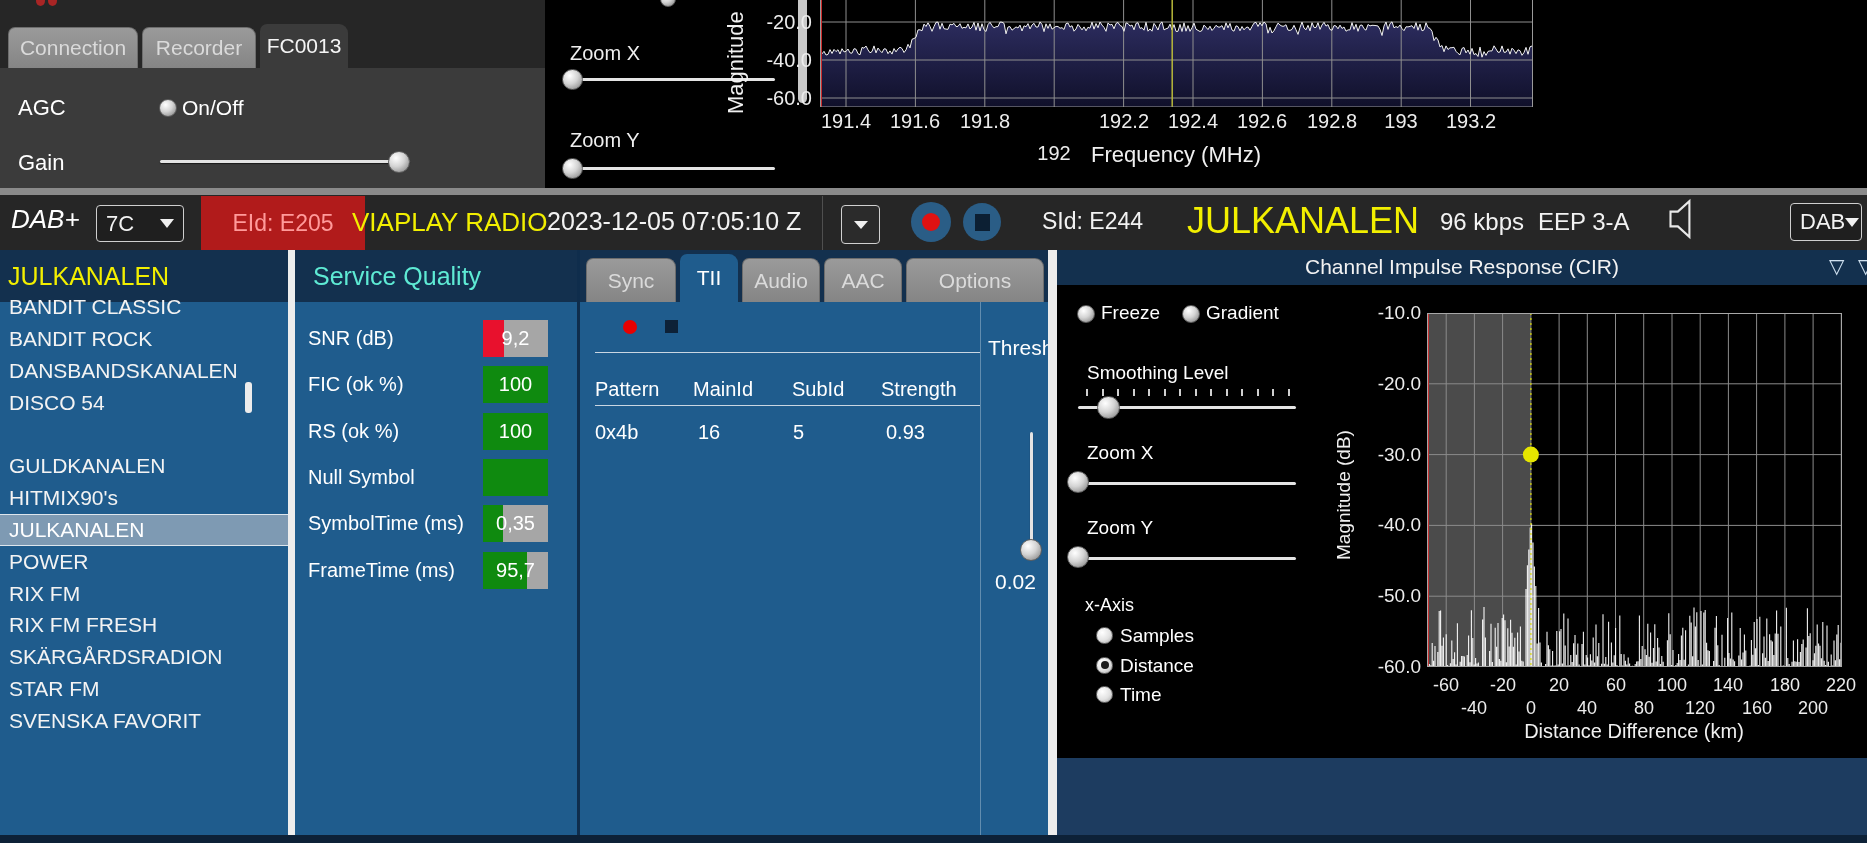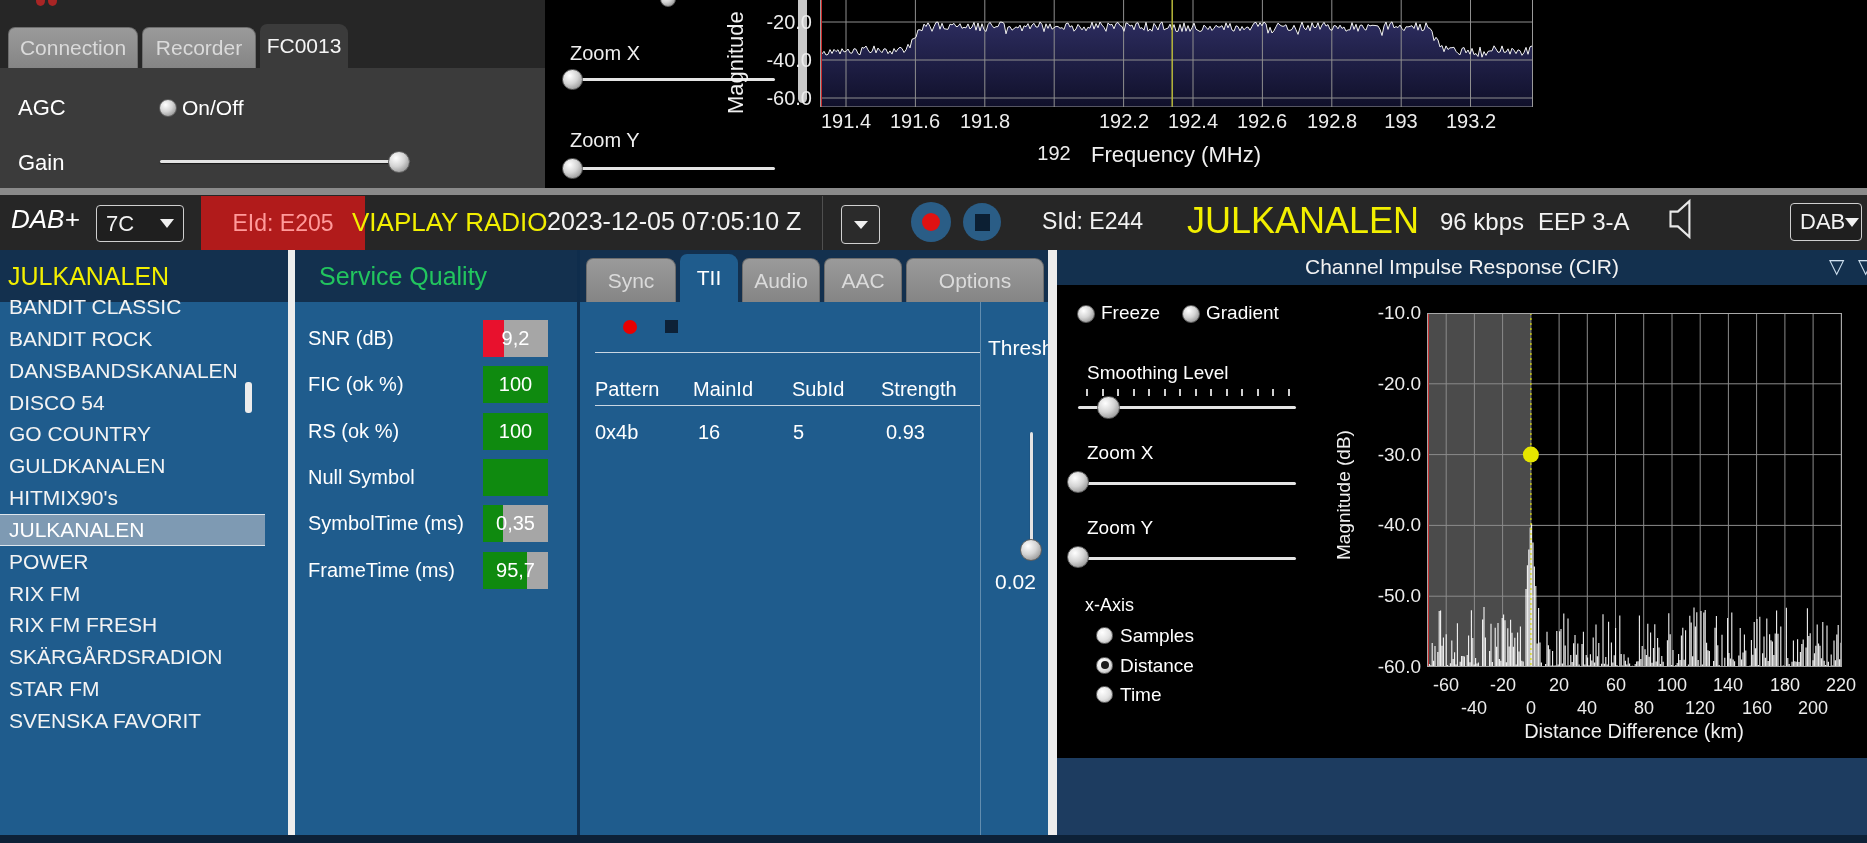--- a/index.html
+++ b/index.html
@@ -143,45 +143,44 @@
       <span>DAB</span>
       <span class="arrow-down"></span>
     </div>
   </div>
 
   <div class="abs" id="station-panel" style="left:0;top:250px;width:288px;height:585px;background:var(--panel-blue,#1f5c8d);">
     <div class="abs" style="left:0;top:0;width:288px;height:52px;background:var(--header-navy,#13304e);
                 display:flex;align-items:center;">
       <span style="padding-left:8px;font-size:25px;color:var(--accent-yellow,#f2ef00);">JULKANALEN</span>
     </div>
-    <div class="abs" id="station-list" style="left:0;top:41px;width:265px;height:544px;">
+    <div class="abs" id="station-list" style="left:0;top:41px;width:265px;height:544px;padding-left:40px;">
         <div class="station-item" style="top: 0px; height: 31.85px;">BANDIT CLASSIC</div>
         <div class="station-item" style="top: 63.7px; height: 31.85px;">DANSBANDSKANALEN</div>
         <div class="station-item" style="top: 31.9px; height: 31.85px;">BANDIT ROCK</div>
         <div class="station-item" style="top: 95.6px; height: 31.85px;">DISCO 54</div>
-        <div class="station-item" style="top: 127.4px; height: 31.85px;">GO COUNTRY</div>
         <div class="station-item" style="top: 159.3px; height: 31.85px;">GULDKANALEN</div>
         <div class="station-item" style="top: 191.1px; height: 31.85px;">HITMIX90's</div>
         <div class="station-item selected" style="top: 223px; height: 31.85px;">JULKANALEN</div>
         <div class="station-item" style="top: 254.8px; height: 31.85px;">POWER</div>
         <div class="station-item" style="top: 286.7px; height: 31.85px;">RIX FM</div>
         <div class="station-item" style="top: 318.5px; height: 31.85px;">RIX FM FRESH</div>
         <div class="station-item" style="top: 350.4px; height: 31.85px;">SKÄRGÅRDSRADION</div>
         <div class="station-item" style="top: 382.2px; height: 31.85px;">STAR FM</div>
         <div class="station-item" style="top: 414.1px; height: 31.85px;">SVENSKA FAVORIT</div>
       </div>
     <div class="abs" style="left:245px;top:132px;width:7px;height:31px;background:#ececec;border-radius:3px;"></div>
   </div>
 
   <div class="abs" style="left:288px;top:250px;width:7px;height:593px;background:#ededed;"></div>
 
   <div class="abs" id="sq-panel" style="left:295px;top:250px;width:282px;height:585px;background:var(--panel-blue,#1f5c8d);">
     <div class="abs" style="left:0;top:0;width:282px;height:52px;background:var(--header-navy,#13304e);
                 display:flex;align-items:center;">
-      <span style="padding-left:24px;font-size:25px;color:#22c55e;">Service Quality</span>
+      <span style="padding-left:18px;font-size:25px;color:#5eead4;">Service Quality</span>
     </div>
     <div class="abs" id="sq-rows" style="left:0;top:52px;width:282px;height:533px;">
         <div class="sq-label" style="left: 13px; top: 25px;">SNR (dB)</div>
         <div class="sq-bar" style="left: 188px; top: 18px; width: 65px; height: 37px;">
           <div class="sq-fill" style="width: 33%; background: rgb(232, 17, 45);"></div>
           <div class="sq-val">9,2</div>
         </div>
         <div class="sq-label" style="left: 13px; top: 71.3px;">FIC (ok %)</div>
         <div class="sq-bar" style="left: 188px; top: 64.3px; width: 65px; height: 37px;">
           <div class="sq-fill" style="width: 100%; background: rgb(15, 138, 15);"></div>

